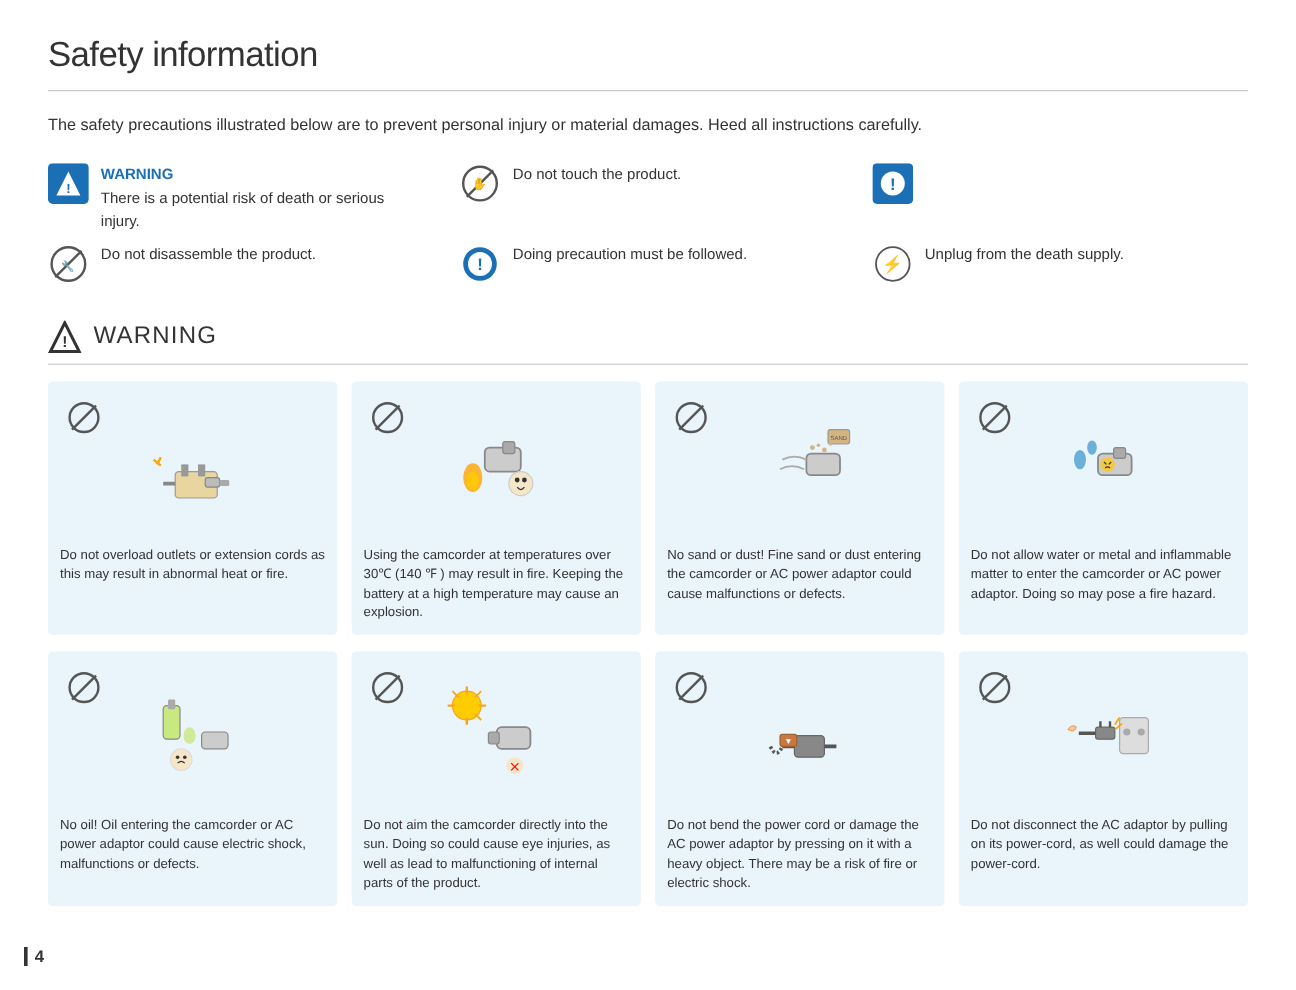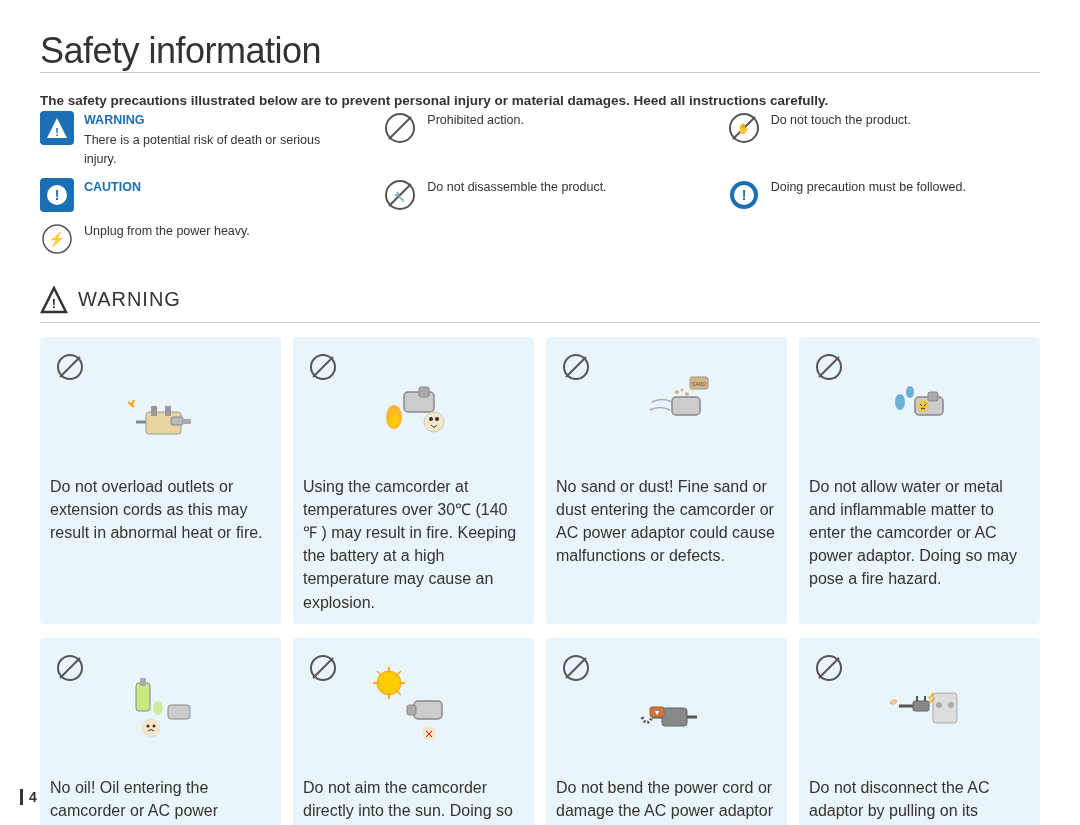--- a/index.html
+++ b/index.html
@@ -6,37 +6,38 @@
     body {
       font-family: Arial, sans-serif;
       background: #fff;
       color: #333;
       font-size: 13px;
       padding: 30px 40px;
       max-width: 1080px;
     }
 
     h1 {
-      font-size: 36px;
+      font-size: 29px;
       font-weight: 300;
       color: #333;
+      margin-bottom: 12px;
       letter-spacing: -0.5px;
     }
 
     .title-divider {
       border: none;
       border-top: 1px solid #ccc;
       margin-bottom: 18px;
     }
 
     .intro-text {
       font-size: 13.5px;
       color: #333;
+      margin-bottom: 22px;
       line-height: 1.5;
-      font-weight: bold;
     }
 
     
     .legend-grid {
       display: grid;
       grid-template-columns: 1fr 1fr 1fr;
       gap: 10px 30px;
       margin-bottom: 30px;
     }
 
@@ -127,21 +128,21 @@
 
     .card-no-icon {
       position: absolute;
       top: 6px;
       left: 6px;
       width: 28px;
       height: 28px;
     }
 
     .card-text {
-      font-size: 16px;
+      font-size: 11px;
       line-height: 1.45;
       color: #333;
     }
 
     
     .page-num {
       position: fixed;
       bottom: 20px;
       left: 20px;
       font-size: 14px;
@@ -168,31 +169,20 @@
         <polygon points="17,7 27,27 7,27" fill="white"></polygon>
         <text x="17" y="25" text-anchor="middle" font-size="11" font-weight="bold" fill="#1a6fb5">!</text>
       </svg>
     </div>
     <div class="text-block">
       <span class="label-warning">WARNING</span>
       <span>There is a potential risk of death or serious injury.</span>
     </div>
   </div>
 
-  <div class="legend-item">
-    <div class="icon-box">
-      <svg width="34" height="34" viewBox="0 0 34 34">
-        <circle cx="17" cy="17" r="14" fill="none" stroke="#555" stroke-width="2"></circle>
-        <line x1="6" y1="28" x2="28" y2="6" stroke="#555" stroke-width="2"></line>
-      </svg>
-    </div>
-    <div class="text-block">
-      <span>Prohibited action.</span>
-    </div>
-  </div>
 
   <div class="legend-item">
     <div class="icon-box">
       <svg width="34" height="34" viewBox="0 0 34 34">
         <circle cx="17" cy="17" r="14" fill="none" stroke="#555" stroke-width="2"></circle>
         <line x1="6" y1="28" x2="28" y2="6" stroke="#555" stroke-width="2"></line>
         <text x="17" y="21" text-anchor="middle" font-size="10" fill="#555">✋</text>
       </svg>
     </div>
     <div class="text-block">
@@ -202,21 +192,20 @@
 
   <div class="legend-item">
     <div class="icon-box">
       <svg width="34" height="34" viewBox="0 0 34 34">
         <rect width="34" height="34" rx="4" fill="#1a6fb5"></rect>
         <circle cx="17" cy="17" r="10" fill="white"></circle>
         <text x="17" y="22" text-anchor="middle" font-size="14" font-weight="bold" fill="#1a6fb5">!</text>
       </svg>
     </div>
     <div class="text-block">
-      <span class="label-caution">CAUTION</span>
     </div>
   </div>
 
   <div class="legend-item">
     <div class="icon-box">
       <svg width="34" height="34" viewBox="0 0 34 34">
         <circle cx="17" cy="17" r="14" fill="none" stroke="#555" stroke-width="2"></circle>
         <line x1="6" y1="28" x2="28" y2="6" stroke="#555" stroke-width="2"></line>
         <text x="17" y="22" text-anchor="middle" font-size="9" fill="#555">🔧</text>
       </svg>
@@ -240,21 +229,21 @@
   </div>
 
   <div class="legend-item">
     <div class="icon-box">
       <svg width="34" height="34" viewBox="0 0 34 34">
         <circle cx="17" cy="17" r="14" fill="none" stroke="#555" stroke-width="1.5"></circle>
         <text x="17" y="22" text-anchor="middle" font-size="14" fill="#555">⚡</text>
       </svg>
     </div>
     <div class="text-block">
-      <span>Unplug from the power heavy.</span>
+      <span>Unplug from the death supply.</span>
     </div>
   </div>
 
 </div>
 
 <div class="section-header">
   <svg class="warn-icon" viewBox="0 0 28 28">
     <polygon points="14,2 26,26 2,26" fill="none" stroke="#333" stroke-width="2.5"></polygon>
     <text x="14" y="22" text-anchor="middle" font-size="13" font-weight="bold" fill="#333">!</text>
   </svg>

